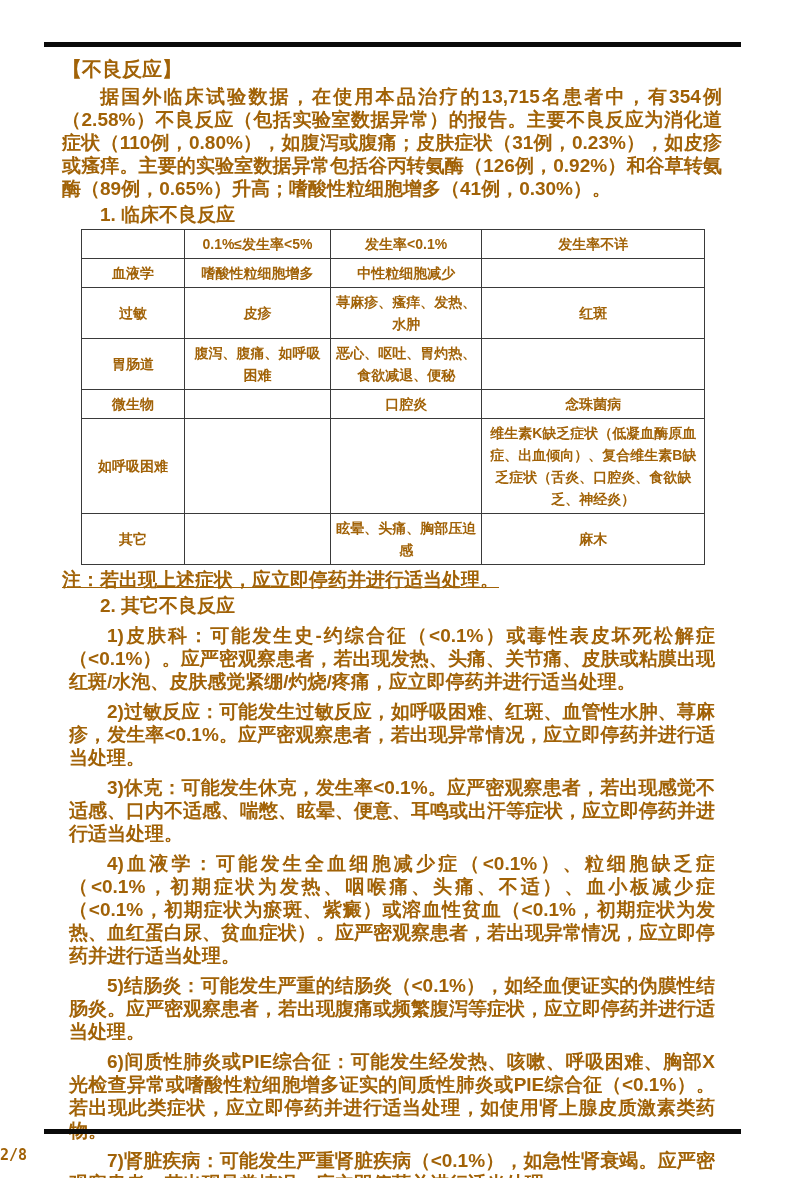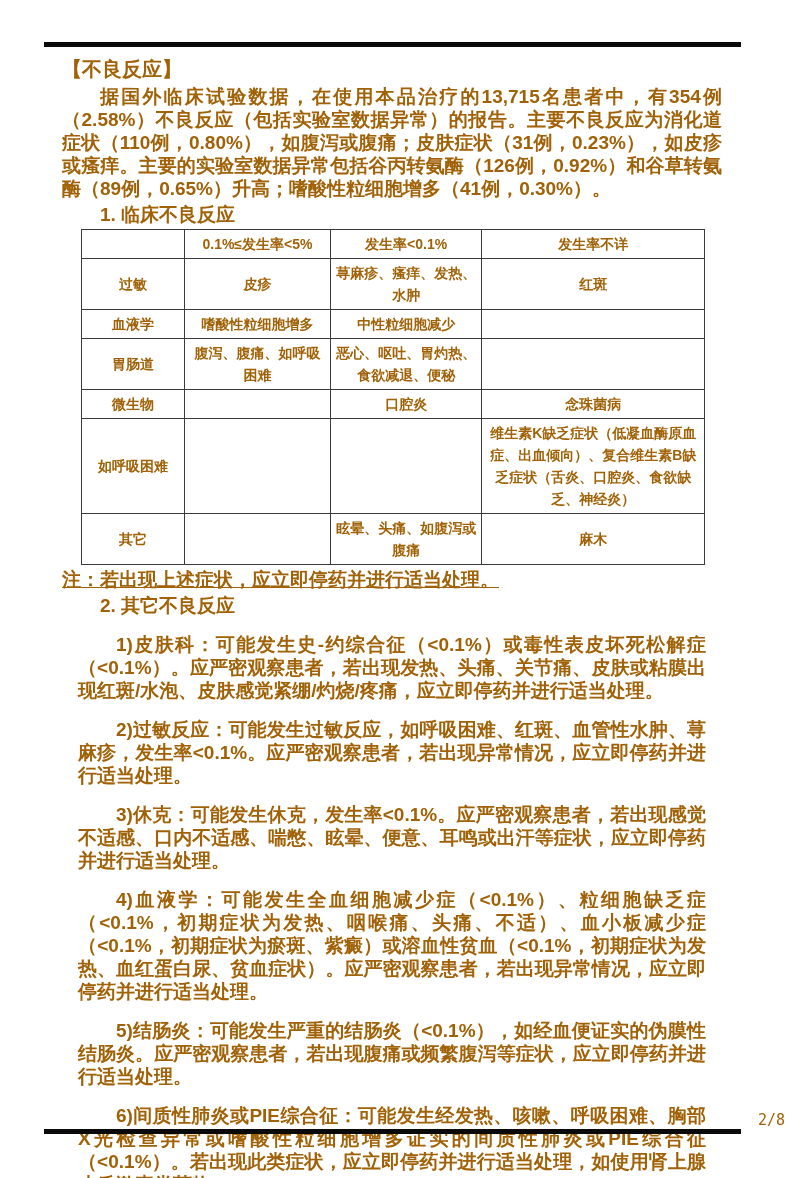--- a/index.html
+++ b/index.html
@@ -60,29 +60,29 @@
     vertical-align: middle;
     padding: 3px 4px;
     font-weight: bold;
     word-break: break-all;
   }
   .col-cat   { width: 102px; }
   .col-low   { width: 144px; }
   .col-rare  { width: 150px; }
   .col-unk   { width: 220px; }
   .note { margin: 2px 0; text-decoration: underline; }
-  .items .para { margin: 16px; }
+  .items .para { margin: 7px; }
   .footer-page {
     position: absolute;
-    top: 1111px;
+    top: 1146px;
     left: 0;
     width: 100%;
-    text-align: right;
+    text-align: left;
     font-size: 15px;
-    font-weight: normal;
+    font-weight: bold;
     font-family: "DejaVu Sans Mono", "Liberation Mono", monospace;
   }
 </style>
 </head>
 <body>
 
 <div class="page">
 
   <div class="rule rule-top"></div>
 
@@ -104,30 +104,30 @@
       <thead>
         <tr id="adr-head-row">
             <th></th>
             <th>0.1%≤发生率&lt;5%</th>
             <th>发生率&lt;0.1%</th>
             <th>发生率不详</th>
           </tr>
       </thead>
       <tbody id="adr-body">
           <tr>
+            <td>血液学</td>
+            <td>嗜酸性粒细胞增多</td>
+            <td>中性粒细胞减少</td>
+            <td></td>
+          </tr>
+          <tr>
             <td>过敏</td>
             <td>皮疹</td>
             <td>荨麻疹、瘙痒、发热、水肿</td>
             <td>红斑</td>
-          </tr>
-          <tr>
-            <td>血液学</td>
-            <td>嗜酸性粒细胞增多</td>
-            <td>中性粒细胞减少</td>
-            <td></td>
           </tr>
           <tr>
             <td>胃肠道</td>
             <td>腹泻、腹痛、如呼吸困难</td>
             <td>恶心、呕吐、胃灼热、食欲减退、便秘</td>
             <td></td>
           </tr>
           <tr>
             <td>微生物</td>
             <td></td>
@@ -136,21 +136,21 @@
           </tr>
           <tr>
             <td>如呼吸困难</td>
             <td></td>
             <td></td>
             <td>维生素K缺乏症状（低凝血酶原血症、出血倾向）、复合维生素B缺乏症状（舌炎、口腔炎、食欲缺乏、神经炎）</td>
           </tr>
           <tr>
             <td>其它</td>
             <td></td>
-            <td>眩晕、头痛、如腹泻或腹痛</td>
+            <td>眩晕、头痛、胸部压迫感</td>
             <td>麻木</td>
           </tr>
         </tbody>
     </table>
 
     <p class="note">注：若出现上述症状，应立即停药并进行适当处理。</p>
 
     <p class="subheading">2. 其它不良反应</p>
 
     <div class="items" id="other-items">

